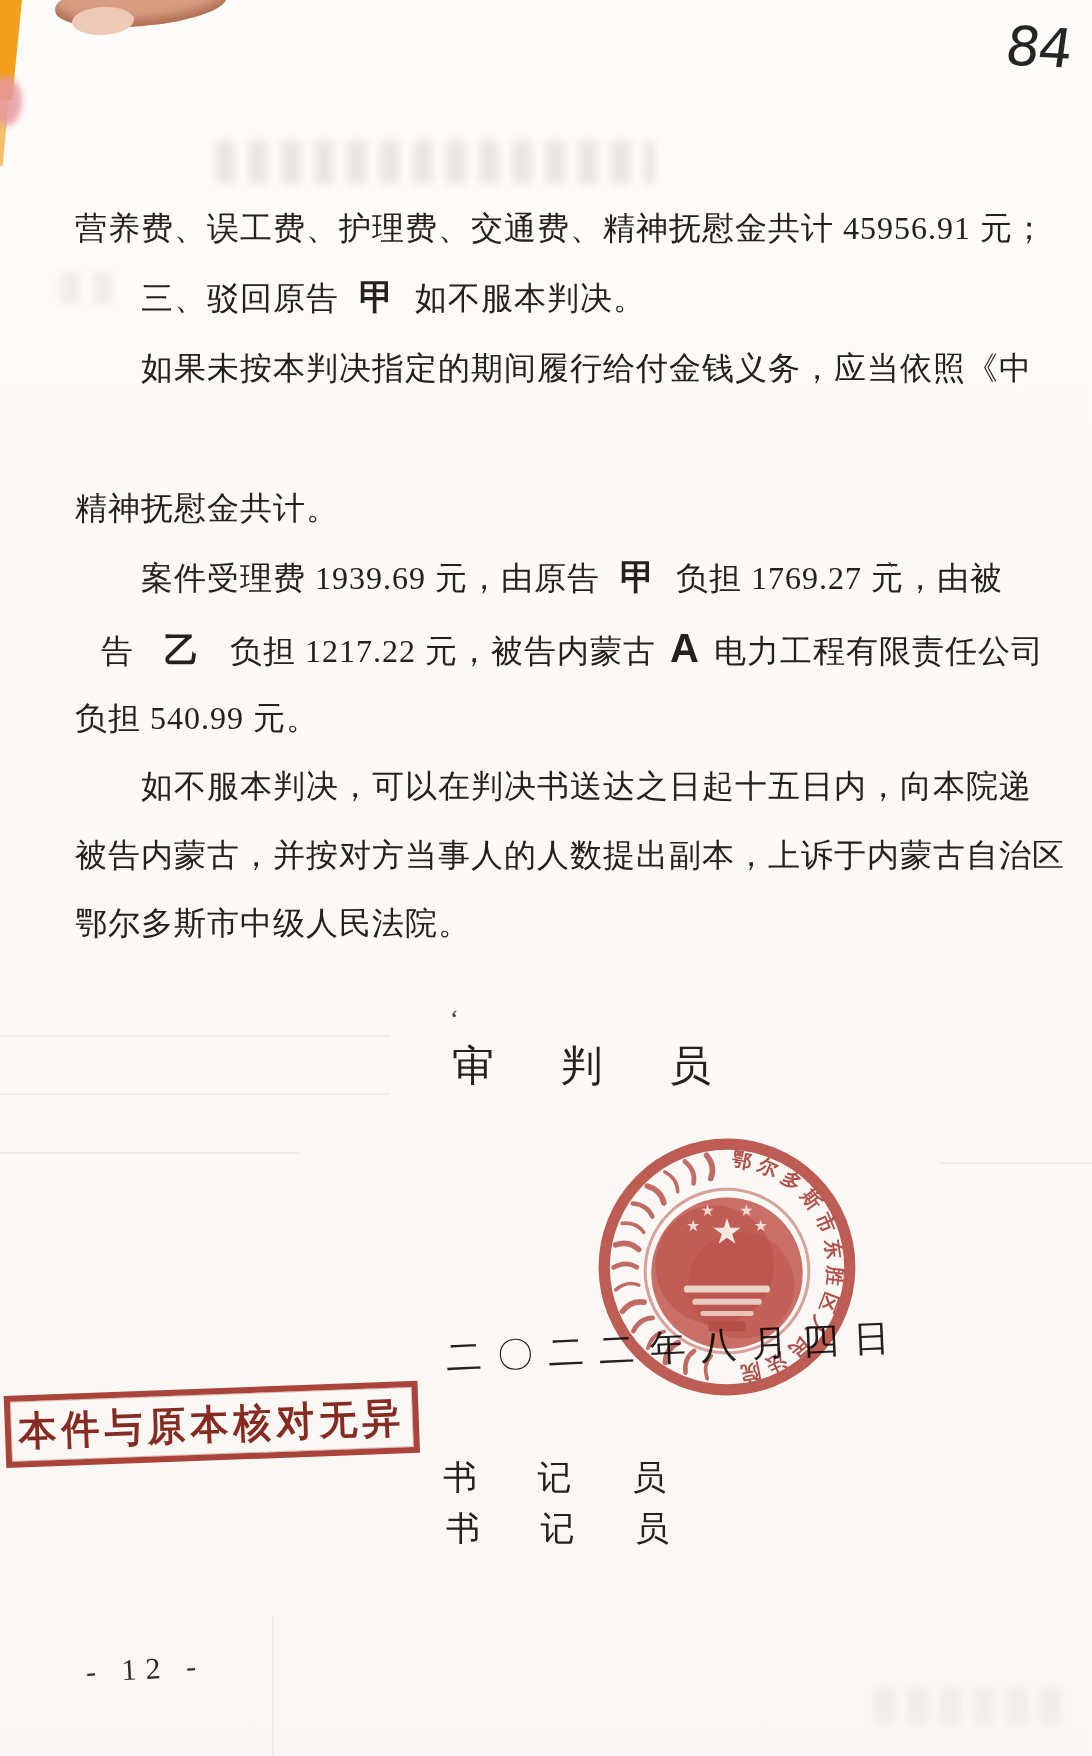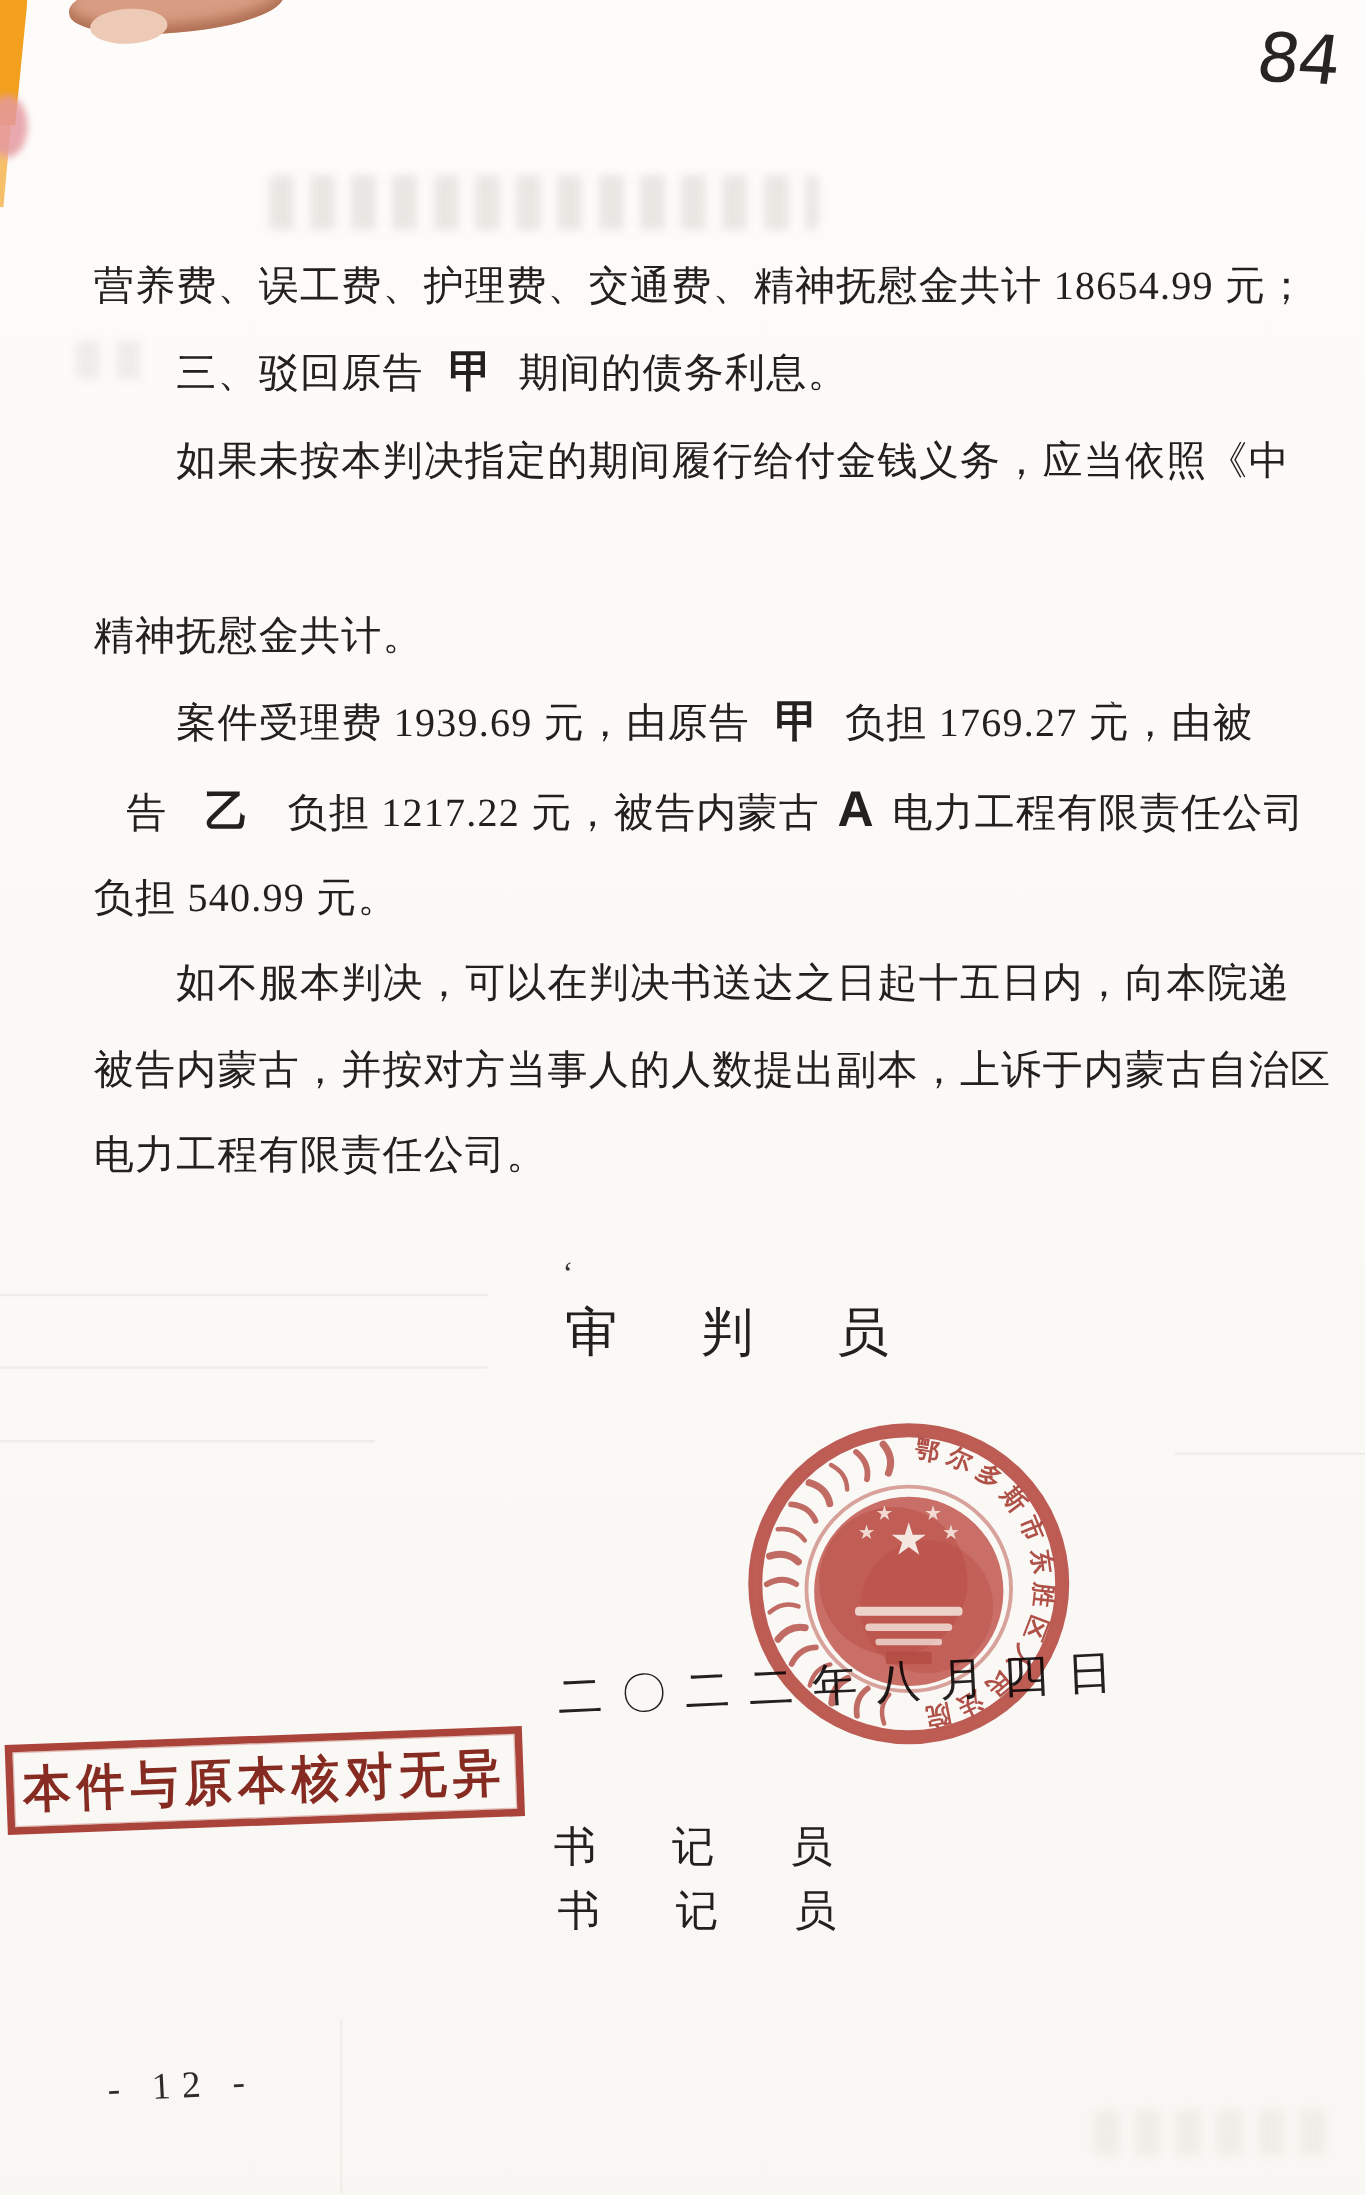--- a/index.html
+++ b/index.html
@@ -72,35 +72,35 @@
   <div class="ghost" style="left:40px;top:1398px;width:0px;height:0px;"></div>
 
   <div class="crease" style="left:0;top:1035px;width:390px;"></div>
   <div class="crease" style="left:0;top:1093px;width:390px;"></div>
   <div class="crease" style="left:0;top:1152px;width:300px;"></div>
   <div class="crease" style="left:940px;top:1162px;width:152px;"></div>
   <div class="vcrease" style="left:272px;top:1615px;height:140px;"></div>
 
   <div class="hand-number">84</div>
 
-  <div class="bline" style="top:206px;">营养费、误工费、护理费、交通费、精神抚慰金共计 18654.99 元；</div>
+  <div class="bline" style="top:206px;">营养费、误工费、护理费、交通费、精神抚慰金共计 45956.91 元；</div>
 
-  <div class="bline ind" style="top:276px;"><span>三、驳回原告</span><span class="party">甲</span><span>期间的债务利息。</span></div>
+  <div class="bline ind" style="top:276px;"><span>三、驳回原告</span><span class="party">甲</span><span>如不服本判决。</span></div>
 
   <div class="bline ind" style="top:346px;">如果未按本判决指定的期间履行给付金钱义务，应当依照《中</div>
   <div class="bline" style="top:486px;">精神抚慰金共计。</div>
 
   <div class="bline ind" style="top:556px;"><span>案件受理费 1939.69 元，由原告</span><span class="party">甲</span><span>负担 1769.27 元，由被</span></div>
 
   <div class="bline" style="top:626px;margin-left:26px;"><span>告</span><span class="party-wide">乙</span><span>负担 1217.22 元，被告内蒙古</span><span class="party-latin">A</span><span>电力工程有限责任公司</span></div>
 
   <div class="bline" style="top:696px;">负担 540.99 元。</div>
   <div class="bline ind" style="top:764px;">如不服本判决，可以在判决书送达之日起十五日内，向本院递</div>
   <div class="bline" style="top:833px;">被告内蒙古，并按对方当事人的人数提出副本，上诉于内蒙古自治区</div>
-  <div class="bline" style="top:901px;">电力工程有限责任公司。</div>
+  <div class="bline" style="top:901px;">鄂尔多斯市中级人民法院。</div>
 
   <div class="ink-tick">‘</div>
   <div class="ink-tick2">`</div>
   <div class="judge-line">审 判 员</div>
 
   <svg class="seal" viewBox="0 0 260 260">
     <defs>
       <path id="star" d="M0,-14 L3.11,-4.29 L13.31,-4.33 L5.04,1.64 L8.23,11.33 L0,5.3 L-8.23,11.33 L-5.04,1.64 L-13.31,-4.33 L-3.11,-4.29 Z"></path>
       <path id="rimPath" d="M 130,31 A 99,99 0 0 1 130,229"></path>
     </defs>

